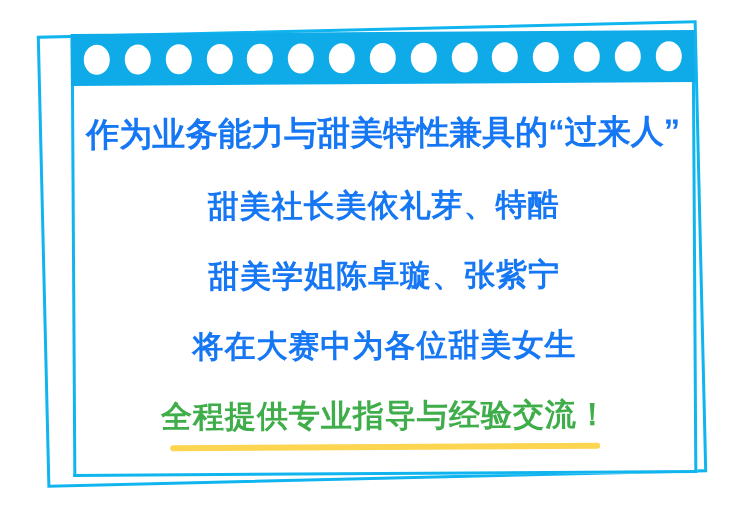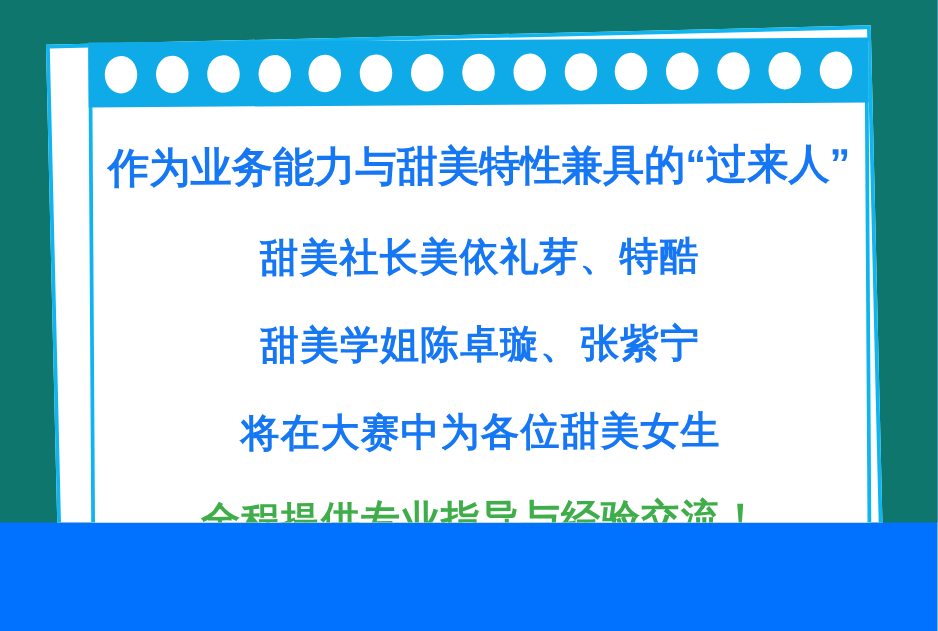--- a/index.html
+++ b/index.html
@@ -13,22 +13,22 @@
     background: #0072ff;
     font-family: "Liberation Sans", "DejaVu Sans", sans-serif;
     position: relative;
   }
 
   #poster {
     position: absolute;
     left: 0;
     top: 0;
     width: 750px;
-    height: 418px;
-    background: #0f766e;
+    height: 505px;
+    background: #ffffff;
     overflow: hidden;
   }
 
   
   .back-card {
     position: absolute;
     left: 42px;
     top: 28px;
     width: 660px;
     height: 452px;

